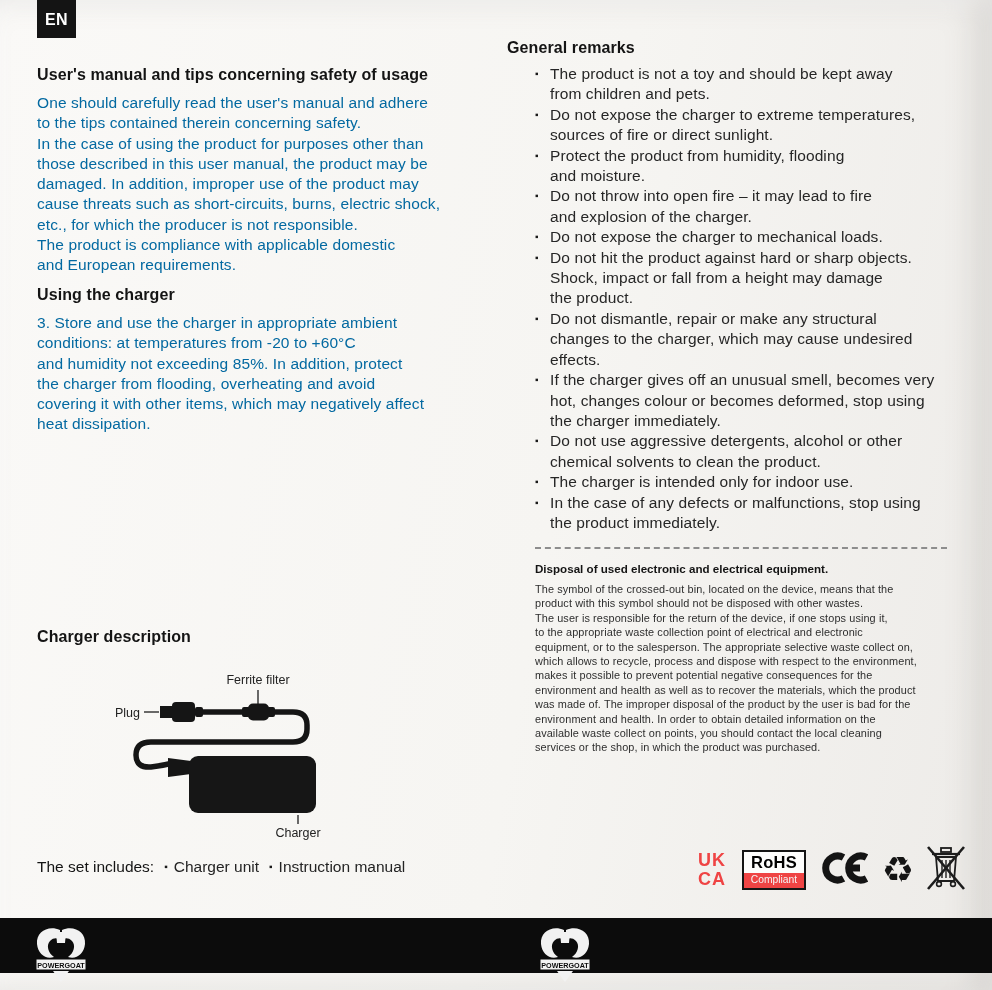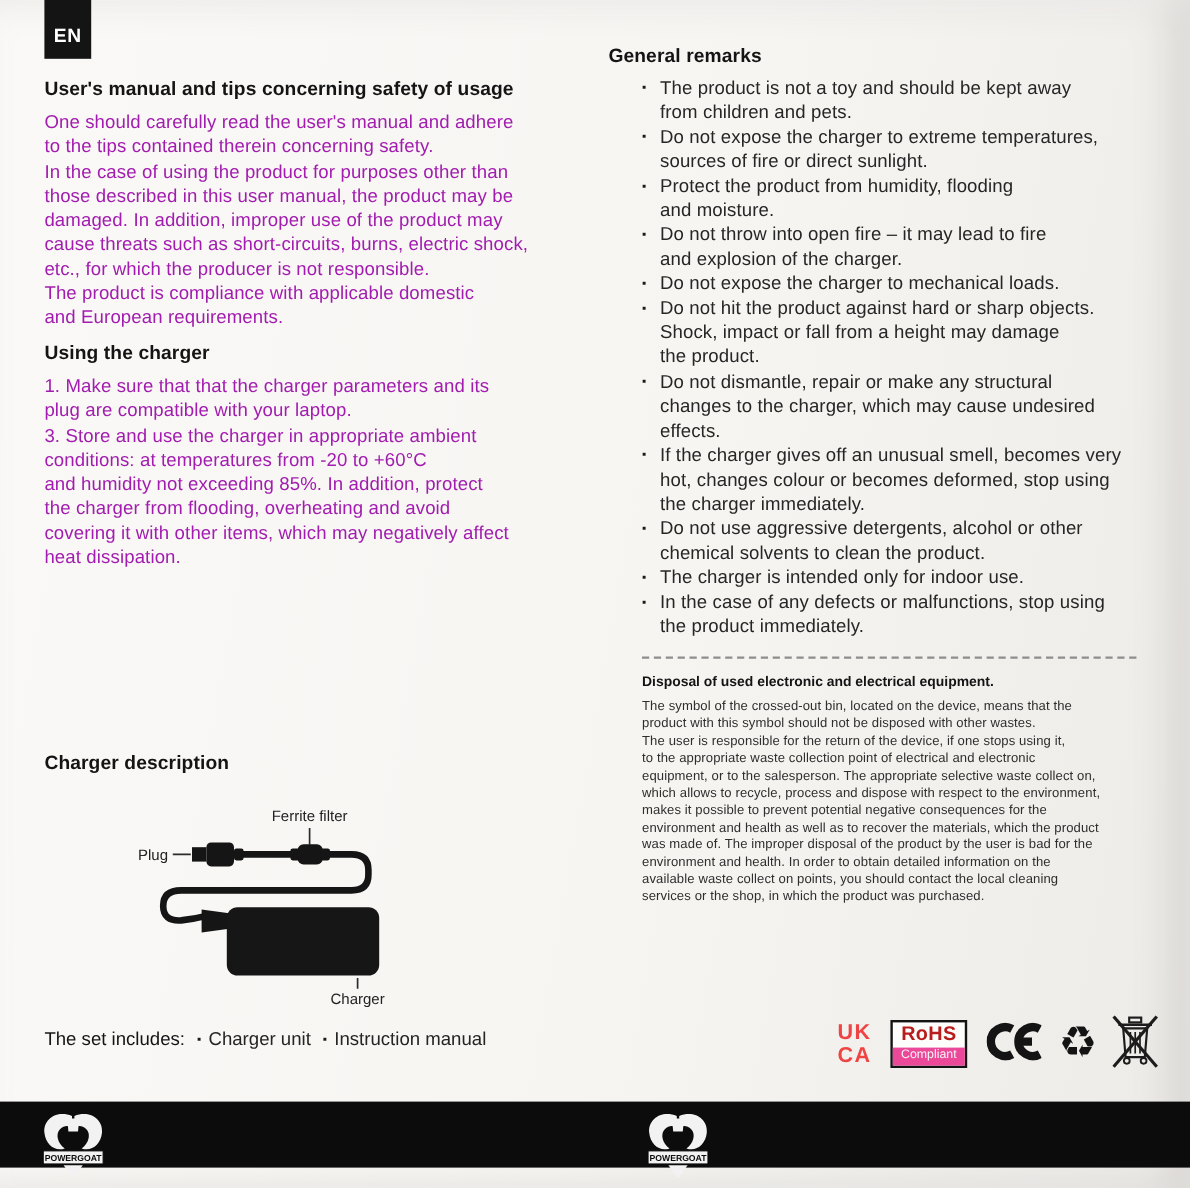--- a/index.html
+++ b/index.html
@@ -13,32 +13,32 @@
     color: #242424;
   }
   .vignette {
     position: absolute; inset: 0; pointer-events: none;
     box-shadow: inset -18px 0 30px rgba(120,115,110,0.18), inset 0 6px 18px rgba(255,255,255,0.6);
   }
   .abs { position: absolute; }
 
   
   .en-badge {
-    left: 37px; top: 0; width: 39px; height: 49px;
+    left: 37px; top: 0; width: 39px; height: 38px;
     background: #141414; color: #fff;
     display: flex; align-items: flex-end; justify-content: center;
     font-weight: bold; font-size: 16px; padding-bottom: 9px;
     letter-spacing: 0.5px;
   }
 
   h2.sec {
     font-size: 16px; font-weight: bold; color: #141414; letter-spacing: 0.1px;
   }
   .body-text {
-    font-size: 15.5px; line-height: 20.3px; color: #a21caf;
+    font-size: 15.5px; line-height: 20.3px; color: #0369a1;
     white-space: pre-line; letter-spacing: 0.1px;
   }
 
   
   .safety-heading  { left: 37px; top: 66px; }
   .safety-para     { left: 37px; top: 93px;  width: 468px; }
   .using-heading   { left: 37px; top: 286px; }
   .using-list      { left: 37px; top: 313px; width: 468px; }
   .desc-heading    { left: 37px; top: 628px; }
   .diagram         { left: 37px; top: 660px; width: 455px; height: 185px; }
@@ -62,22 +62,22 @@
   .disposal-body {
     left: 535px; top: 582px; width: 430px;
     font-size: 10.9px; line-height: 14.4px; color: #2e2e2e;
     white-space: pre-line; letter-spacing: 0.1px;
   }
 
   
   .marks { left: 698px; top: 842px; height: 56px; display: flex; align-items: center; }
   .ukca { font-weight: bold; font-size: 18px; line-height: 19px; color: #ef4444; letter-spacing: 1px; text-align: left; }
   .rohs { margin-left: 16px; border: 2.5px solid #141414; width: 64px; background: #fdfdfc; }
-  .rohs-top { font-weight: bold; font-size: 16.5px; color: #b91c1c; text-align: center; line-height: 21px; letter-spacing: 0.3px; }
-  .rohs-bottom { background: #ec4899; color: #f5f5f5; font-size: 10.3px; text-align: center; line-height: 14px; padding-bottom: 1px; }
+  .rohs-top { font-weight: bold; font-size: 16.5px; color: #000000; text-align: center; line-height: 21px; letter-spacing: 0.3px; }
+  .rohs-bottom { background: #ef4444; color: #f5f5f5; font-size: 10.3px; text-align: center; line-height: 14px; padding-bottom: 1px; }
   .ce { margin-left: 16px; }
   .recycle { margin-left: 14px; font-size: 36px; color: #141414; line-height: 36px; font-family: "DejaVu Sans", sans-serif; }
   .weee { margin-left: 12px; }
   .sr { position: absolute; width: 1px; height: 1px; overflow: hidden; clip: rect(0 0 0 0); }
 
   
   .footer-bar { left: 0; top: 918px; width: 992px; height: 55px; background: #0c0c0c; }
   .goat-logo { position: absolute; top: 6px; width: 56px; height: 60px; }
   .goat-left  { left: 33px; }
   .goat-mid   { left: 537px; }
@@ -97,22 +97,20 @@
 In the case of using the product for purposes other than
 those described in this user manual, the product may be
 damaged. In addition, improper use of the product may
 cause threats such as short-circuits, burns, electric shock,
 etc., for which the producer is not responsible.
 The product is compliance with applicable domestic
 and European requirements.</div>
 
 <h2 class="abs sec using-heading">Using the charger</h2>
 <div class="abs using-list">
-  <div class="body-text">1. Make sure that that the charger parameters and its
-plug are compatible with your laptop.</div>
   <div class="body-text">3. Store and use the charger in appropriate ambient
 conditions: at temperatures from -20 to +60°C
 and humidity not exceeding 85%. In addition, protect
 the charger from flooding, overheating and avoid
 covering it with other items, which may negatively affect
 heat dissipation.</div>
 </div>
 
 <h2 class="abs sec desc-heading">Charger description</h2>
 

